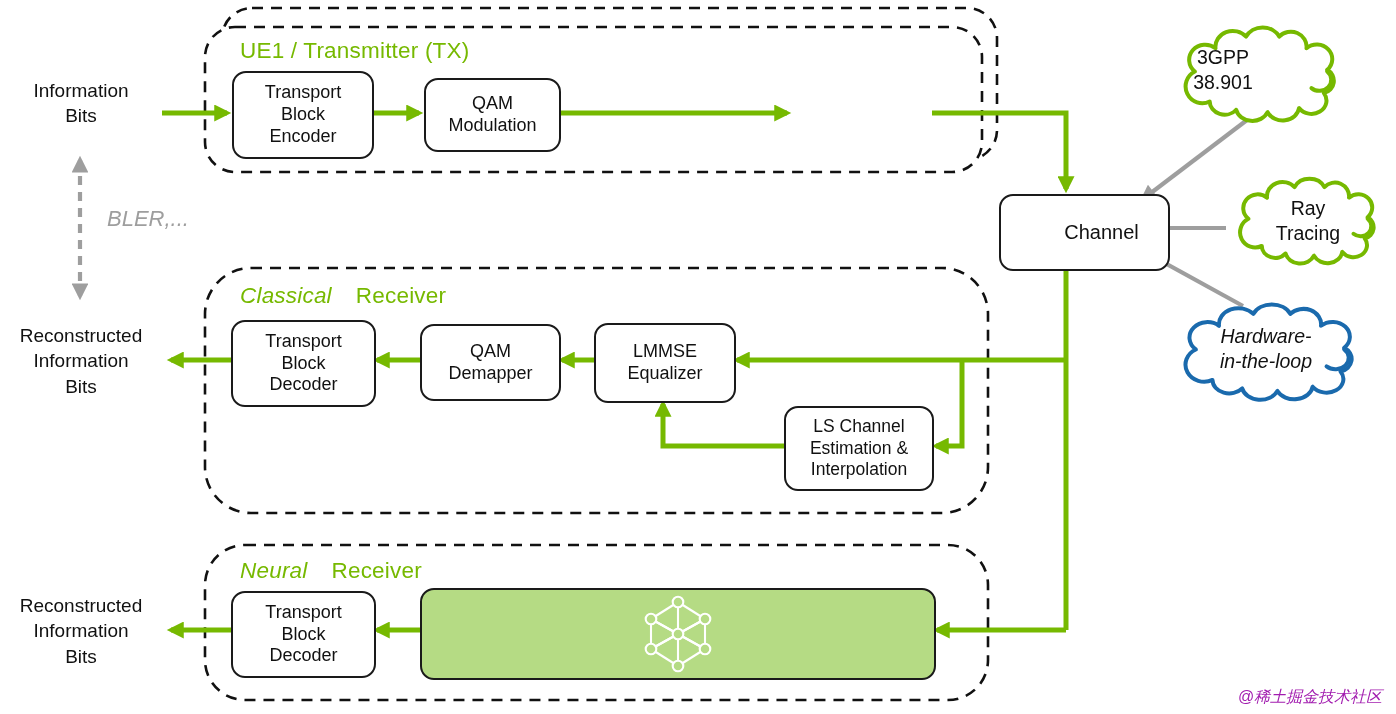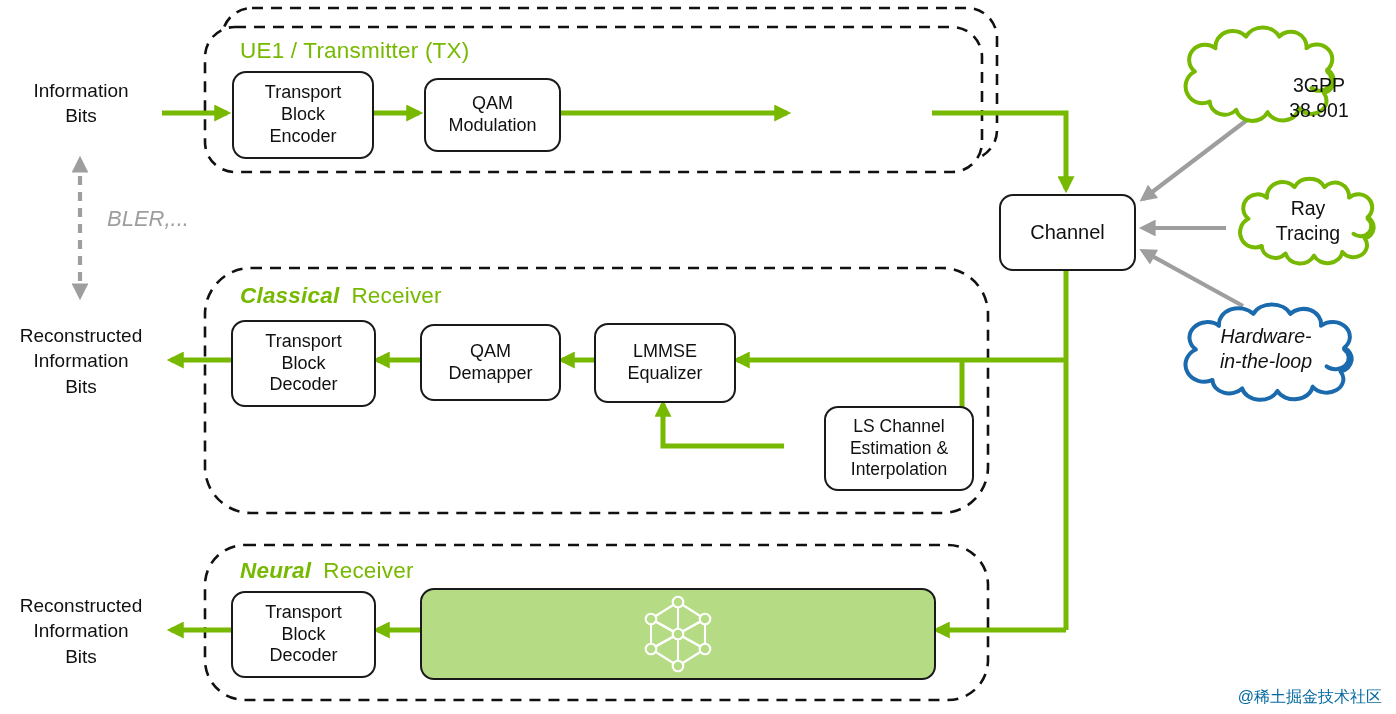--- a/index.html
+++ b/index.html
@@ -12,32 +12,32 @@
     font-family:"Liberation Sans",sans-serif;overflow:hidden;color:#111;
   }
   .layer{position:absolute;left:0;top:0;width:1396px;height:714px;}
   .box{
     position:absolute;background:#fff;border:2.5px solid var(--box-border);
     border-radius:14px;display:flex;align-items:center;justify-content:center;
     text-align:center;font-size:18px;line-height:1.22;white-space:pre-line;z-index:3;
   }
   .nnbox{background:var(--light-green);}
   .title{position:absolute;color:var(--green);font-size:22.5px;z-index:3;letter-spacing:.2px;}
-  .title .it{font-style:italic;margin-right:12px;font-weight:bold;}
+  .title .it{font-style:italic;margin-right:24px;}
   .side-label{
     position:absolute;width:162px;text-align:center;font-size:19px;
     line-height:1.34;white-space:pre-line;z-index:3;
   }
   .bler{position:absolute;color:var(--gray);font-size:22px;z-index:3;}
   .cloud{position:absolute;z-index:3;}
   .cloud-label{
     position:absolute;display:flex;align-items:center;justify-content:center;
     text-align:center;font-size:19.5px;line-height:1.3;white-space:pre-line;z-index:4;
   }
-  .watermark{position:absolute;right:14px;bottom:6px;color:#0369a1;font-size:16px;z-index:5;}
+  .watermark{position:absolute;right:14px;bottom:6px;color:#a21caf;font-size:16px;z-index:5;font-style:italic;}
   svg{display:block;}
 </style>
 </head>
 <body>
 
 <div class="canvas">
 
   <svg class="layer" width="1396" height="714" viewBox="0 0 1396 714" style="z-index:1;">
     <defs>
       <marker id="mg" viewBox="0 0 10 10" refX="7.5" refY="5" markerWidth="4" markerHeight="3.4" orient="auto">
@@ -103,30 +103,30 @@
   <div class="side-label" style="left:0px;top:593px;">Reconstructed
 Information
 Bits</div>
 
   <div class="box" style="left:232px;top:71px;width:138px;height:84px;">Transport
 Block
 Encoder</div>
   <div class="box" style="left:424px;top:78px;width:133px;height:70px;">QAM
 Modulation</div>
 
-  <div class="box" style="left:999px;top:194px;width:133px;height:73px;font-size:20px;">Channel</div>
+  <div class="box" style="left:999px;top:194px;width:133px;height:73px;font-size:20px;padding-left:34px;">Channel</div>
 
   <div class="box" style="left:231px;top:320px;width:141px;height:83px;">Transport
 Block
 Decoder</div>
   <div class="box" style="left:420px;top:324px;width:137px;height:73px;">QAM
 Demapper</div>
   <div class="box" style="left:594px;top:323px;width:138px;height:76px;">LMMSE
 Equalizer</div>
-  <div class="box" style="left:824px;top:406px;width:146px;height:81px;font-size:17.5px;">LS Channel
+  <div class="box" style="left:784px;top:406px;width:146px;height:81px;font-size:17.5px;">LS Channel
 Estimation &amp;
 Interpolation</div>
 
   <div class="box" style="left:231px;top:591px;width:141px;height:83px;">Transport
 Block
 Decoder</div>
   <div class="box nnbox" style="left:420px;top:588px;width:512px;height:88px;">
     <svg width="92" height="80" viewBox="-46 -40 92 80">
       <g stroke="#ffffff" stroke-width="2.1">
         <line x1="0" y1="-32" x2="-27" y2="-15"></line>
@@ -153,21 +153,21 @@
         <circle cx="27" cy="15" r="5.3"></circle>
         <circle cx="0" cy="32" r="5.3"></circle>
       </g>
     </svg>
   </div>
 
   <svg class="cloud" style="left:1170px;top:20px;" width="182" height="108" viewBox="0 0 220 130" preserveAspectRatio="none">
     <path d="M 30 62 A 19 18 0 0 1 55 34 A 21 19 0 0 1 92 20 A 22 19 0 0 1 132 20 A 19 18 0 0 1 165 34 A 17 16 0 0 1 190 60 A 15 15 0 0 1 186 88 A 17 15 0 0 1 156 106 A 20 17 0 0 1 118 111 A 20 17 0 0 1 80 108 A 18 16 0 0 1 48 98 A 16 16 0 0 1 30 62 Z" fill="#ffffff" stroke="#76b900" stroke-width="4" vector-effect="non-scaling-stroke" stroke-linejoin="round"></path>
     <path d="M 190 62 A 13 12 0 0 1 171 82" fill="none" stroke="#76b900" stroke-width="4" vector-effect="non-scaling-stroke" stroke-linecap="round"></path>
   </svg>
-  <div class="cloud-label" style="left:1244px;top:38px;width:150px;height:64px;margin-top:28px;">3GPP
+  <div class="cloud-label" style="left:1148px;top:38px;width:150px;height:64px;">3GPP
 38.901</div>
 
   <svg class="cloud" style="left:1226px;top:172px;" width="164" height="98" viewBox="0 0 220 130" preserveAspectRatio="none">
     <path d="M 30 62 A 19 18 0 0 1 55 34 A 21 19 0 0 1 92 20 A 22 19 0 0 1 132 20 A 19 18 0 0 1 165 34 A 17 16 0 0 1 190 60 A 15 15 0 0 1 186 88 A 17 15 0 0 1 156 106 A 20 17 0 0 1 118 111 A 20 17 0 0 1 80 108 A 18 16 0 0 1 48 98 A 16 16 0 0 1 30 62 Z" fill="#ffffff" stroke="#76b900" stroke-width="4" vector-effect="non-scaling-stroke" stroke-linejoin="round"></path>
     <path d="M 190 62 A 13 12 0 0 1 171 82" fill="none" stroke="#76b900" stroke-width="4" vector-effect="non-scaling-stroke" stroke-linecap="round"></path>
   </svg>
   <div class="cloud-label" style="left:1238px;top:190px;width:140px;height:62px;">Ray
 Tracing</div>
 
   <svg class="cloud" style="left:1168px;top:297px;" width="204" height="110" viewBox="0 0 220 130" preserveAspectRatio="none">

